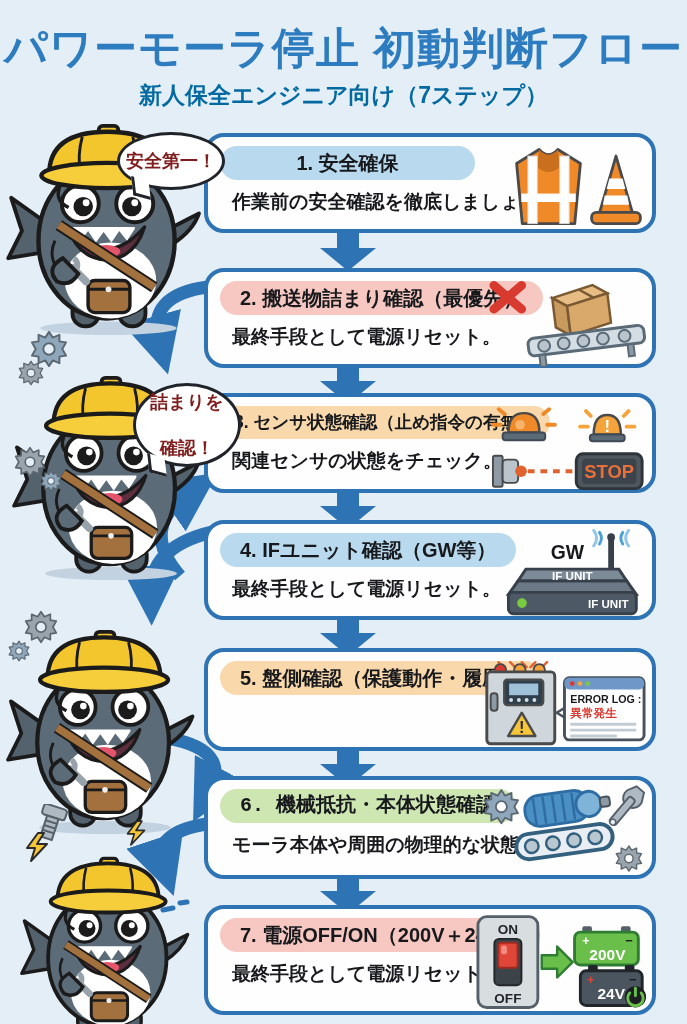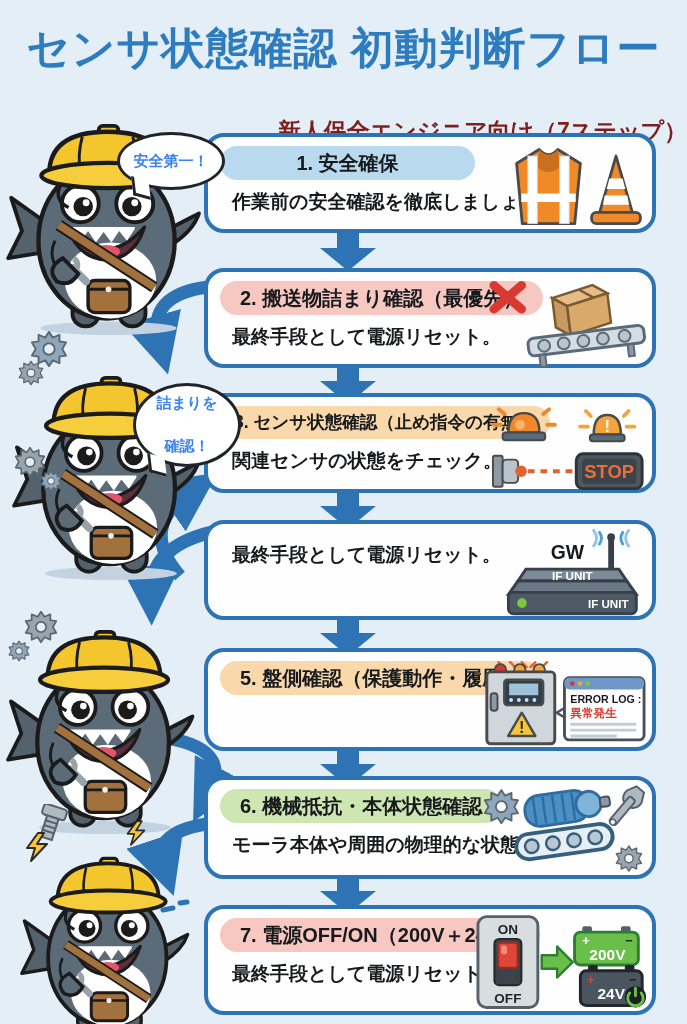--- a/index.html
+++ b/index.html
@@ -2,22 +2,22 @@
 <html><head>
 <meta charset="utf-8">
 <style>
   html,body{margin:0;padding:0;}
   body{font-family:"Liberation Sans",sans-serif;}
   #canvas{position:relative;width:687px;height:1024px;background:#e4eef7;overflow:hidden;}
 
   
   .title{position:absolute;top:20px;left:0;width:100%;text-align:center;
     font-size:43px;font-weight:800;color:#2d7cc0;letter-spacing:1px;white-space:nowrap;}
-  .subtitle{position:absolute;top:80px;left:0;width:100%;text-align:right;
-    font-size:23px;font-weight:800;color:#7f1d1d;white-space:nowrap;margin-top:36px;}
+  .subtitle{position:absolute;top:80px;left:0;width:100%;text-align:center;
+    font-size:23px;font-weight:800;color:#0369a1;white-space:nowrap;}
 
   
   .step-box{position:absolute;left:204px;width:452px;background:#fefefe;
     border:4px solid #2e74b5;border-radius:20px;box-sizing:border-box;z-index:3;
     padding:9px 10px 4px 12px;}
   .box1{top:133px;height:100px;}
   .box2{top:268px;height:100px;}
   .box3{top:393px;height:100px;}
   .box4{top:520px;height:100px;}
   .box5{top:648px;height:103px;}
@@ -30,38 +30,38 @@
   .step-desc{margin-top:9px;padding-left:12px;font-size:19px;font-weight:800;
     color:#17191c;white-space:nowrap;}
   .icon-slot{position:absolute;top:5px;right:6px;width:160px;height:90px;}
 
   
   .v-arrow{position:absolute;left:320px;width:56px;height:40px;z-index:1;}
 
   
   .bubble{position:absolute;background:#ffffff;border:3px solid #20242a;border-radius:50%;
     display:flex;flex-direction:column;align-items:center;justify-content:center;
-    font-size:15px;font-weight:800;color:#3b82f6;z-index:4;text-align:center;line-height:1.25;}
+    font-size:18px;font-weight:800;color:#7f1d1d;z-index:4;text-align:center;line-height:1.25;}
   .bubble::after{content:'';position:absolute;left:12px;bottom:-10px;width:15px;height:15px;
     background:#fff;border-left:3px solid #20242a;border-bottom:3px solid #20242a;
     transform:rotate(15deg) skewX(22deg);}
   .bubble1{left:117px;top:132px;width:102px;height:52px;}
   .bubble2{left:133px;top:383px;width:102px;height:78px;gap:24px;}
   .bubble3{left:127px;top:637px;width:106px;height:80px;}
 
   
   .art{position:absolute;z-index:2;}
   svg text{font-family:"Liberation Sans",sans-serif;}
 </style>
 </head>
 <body>
 
 <div id="canvas">
 
-  <div class="title">センサ状態確認 初動判断フロー</div>
+  <div class="title">パワーモーラ停止 初動判断フロー</div>
   <div class="subtitle">新人保全エンジニア向け（7ステップ）</div>
 
   <svg width="0" height="0" style="position:absolute" aria-hidden="true">
     <defs>
       <symbol id="shark" viewBox="0 0 210 220">
         <ellipse cx="105" cy="212" rx="70" ry="7" fill="#c3d2e0"></ellipse>
         <polygon points="36,100 5,78 16,112 2,140 38,134" fill="#54626e" stroke="#1b1b1b" stroke-width="4" stroke-linejoin="round"></polygon>
         <rect x="68" y="180" width="27" height="30" rx="13" fill="#54626e" stroke="#1b1b1b" stroke-width="4"></rect>
         <rect x="116" y="180" width="27" height="30" rx="13" fill="#54626e" stroke="#1b1b1b" stroke-width="4"></rect>
         <path d="M148,120 Q186,100 198,94 Q192,112 170,126 Z" fill="#54626e" stroke="#1b1b1b" stroke-width="4" stroke-linejoin="round"></path>
@@ -267,20 +267,21 @@
       </g>
       <g>
         <rect x="88" y="52" width="68" height="36" rx="7" fill="#4e565e" stroke="#2e343a" stroke-width="3"></rect>
         <rect x="94" y="57" width="56" height="26" rx="4" fill="#3c434a"></rect>
         <text x="122" y="77" text-anchor="middle" font-size="19" font-weight="bold" fill="#e8703a">STOP</text>
       </g>
     </svg>
   </div>
 
   <div class="step-box box4">
+    <span class="pill" style="background: rgb(185, 217, 238);">4. IFユニット確認（GW等）</span>
     <div class="step-desc">最終手段として電源リセット。</div>
     <svg class="icon-slot" viewBox="0 0 160 90" style="width:155px;">
       <g fill="none" stroke="#4a9fd8" stroke-width="3" stroke-linecap="round">
         <path d="M112,14 Q116,8 112,2 M136,14 Q132,8 136,2"></path>
         <path d="M106,16 Q112,8 106,0 M142,16 Q136,8 142,0" opacity="0.6"></path>
       </g>
       <g>
         <line x1="124" y1="40" x2="124" y2="8" stroke="#37404a" stroke-width="6" stroke-linecap="round"></line>
         <circle cx="124" cy="7" r="4" fill="#37404a"></circle>
       </g>
@@ -325,21 +326,21 @@
           <circle cx="102" cy="28" r="2.5" fill="#f5a43c"></circle>
           <circle cx="110" cy="28" r="2.5" fill="#7ac943"></circle>
         <text x="92" y="48" font-size="11" font-weight="bold" fill="#17191c">ERROR LOG :</text>
         <text x="92" y="62" font-size="12" font-weight="bold" fill="#d93a2f">異常発生</text>
         <path d="M92,70 h68 M92,76 h68 M92,82 h48" stroke="#c2ccd4" stroke-width="3"></path>
       </g>
     </svg>
   </div>
 
   <div class="step-box box6">
-    <span class="pill" style="background: rgb(205, 230, 178);">6. 機械抵抗・本体状態確認</span>
+    <span class="pill" style="background: rgb(205, 230, 178); font-family: Liberation Mono, monospace;">6. 機械抵抗・本体状態確認</span>
     <div class="step-desc">モーラ本体や周囲の物理的な状態。</div>
     <svg class="icon-slot" viewBox="0 0 170 94" style="width:165px;height:94px;top:3px;">
       <g fill="#8ea7ba" transform="translate(2,4) scale(0.95)">
         <path d="M20,2 L24,8 L31,5 L31,12 L38,13 L34,20 L38,27 L31,28 L31,35 L24,32 L20,38 L16,32 L9,35 L9,28 L2,27 L6,20 L2,13 L9,12 L9,5 L16,8 Z" stroke="#5b6770" stroke-width="2" stroke-linejoin="round"></path>
         <circle cx="20" cy="20" r="6" fill="#fefefe" stroke="#5b6770" stroke-width="2"></circle>
       </g>
       <g transform="rotate(-8 85 45)">
         <rect x="48" y="8" width="66" height="32" rx="15" fill="#4a90c4" stroke="#2e6da4" stroke-width="3"></rect>
         <path d="M58,10 v28 M68,10 v28 M78,10 v28 M88,10 v28 M98,10 v28" stroke="#2e6da4" stroke-width="2.5"></path>
         <circle cx="114" cy="24" r="13" fill="#7fb3d8" stroke="#2e6da4" stroke-width="3"></circle>

